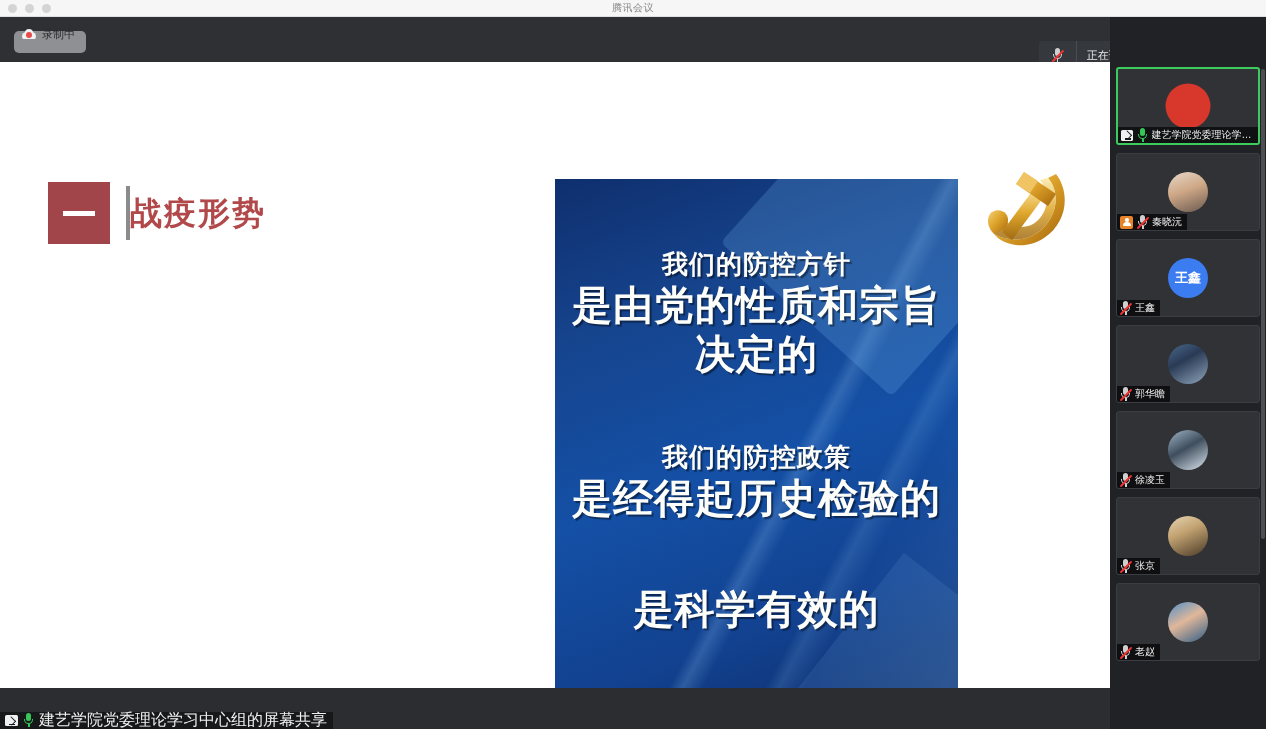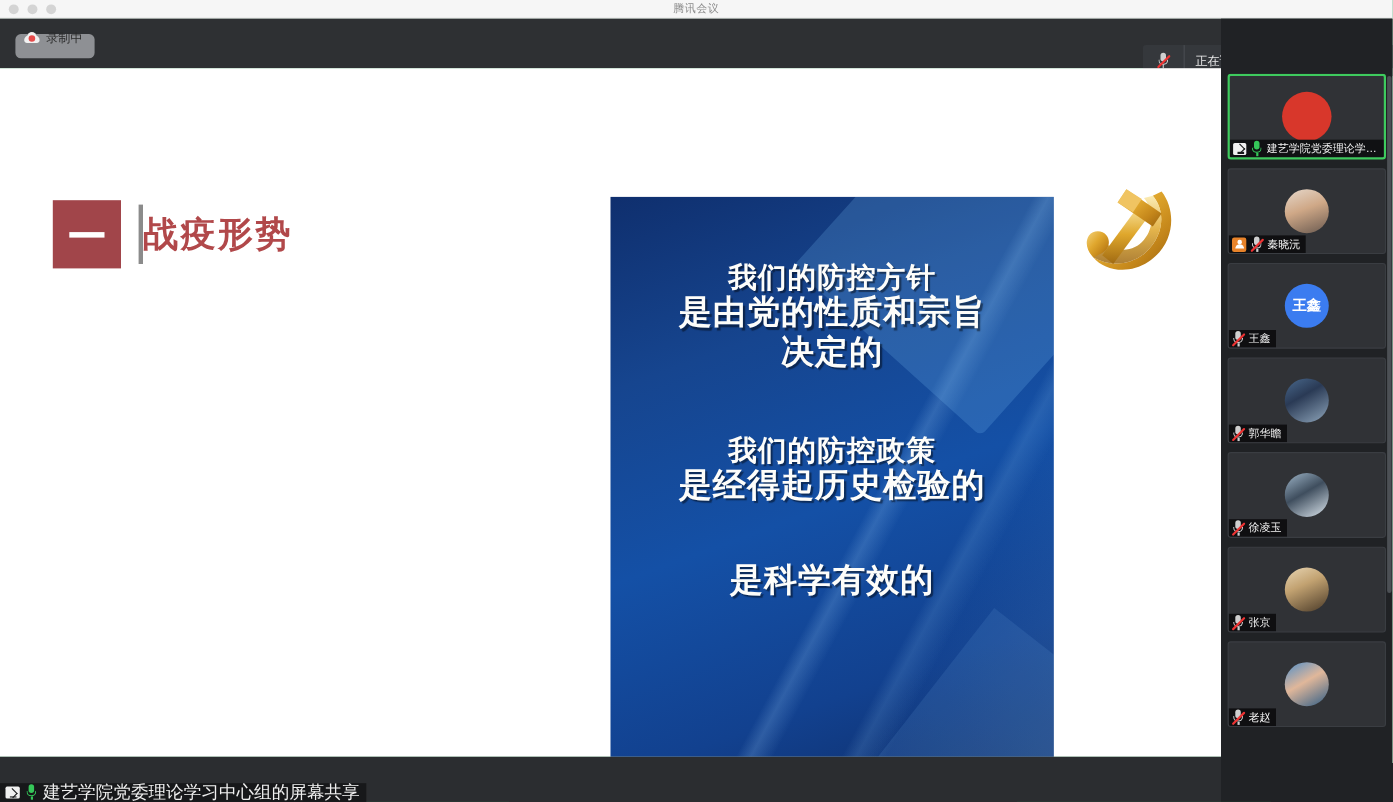--- a/index.html
+++ b/index.html
@@ -2,21 +2,21 @@
 <html><head>
 <meta charset="utf-8">
 <style>
   * { box-sizing: border-box; margin: 0; padding: 0; }
   html, body {
     width: 1266px; height: 729px;
     background: #ffffff;
     font-family: "Liberation Sans", "DejaVu Sans", sans-serif;
     overflow: hidden;
   }
-  #app { position: relative; width: 1266px; height: 729px; background:#15803d; }
+  #app { position: relative; width: 1266px; height: 729px; background:#d946ef; }
 
   
   .titlebar {
     position: absolute; left:0; top:0; width:1266px; height:17px;
     background:#f6f6f6; border-bottom:1px solid #e0e0e0;
     display:flex; align-items:center;
   }
   .traffic { position:absolute; left:8px; top:4px; display:flex; gap:8px; }
   .tl { width:9px; height:9px; border-radius:50%; background:#d4d4d4; }
   .title-text {
@@ -118,28 +118,28 @@
     content:""; position:absolute; right:-40px; top:-60px;
     width:230px; height:230px; background:rgba(120,185,240,0.22);
     transform:rotate(42deg); border-radius:6px;
   }
   .poster::after {
     content:""; position:absolute; right:-60px; bottom:-90px;
     width:200px; height:210px; background:rgba(110,170,230,0.14);
     transform:rotate(38deg);
   }
   .poster-inner { position:relative; z-index:3; text-align:center; }
-  .pblock { margin-top:4px; }
+  .pblock { margin-top:16px; }
   .pline {
     color:#fdfdfa; font-weight:bold; letter-spacing:1px;
     text-shadow: 2px 2px 1px rgba(0,0,0,0.45);
     line-height:1.22;
   }
   .pl-sm { font-size:26px; }
-  .pl-lg { font-size:30px;font-family:Liberation Mono, monospace; }
+  .pl-lg { font-size:40px; }
   .blk1 { padding-top:54px; }
   .blk2 { padding-top:48px; }
   .blk3 { padding-top:46px; }
 
   
   .bottom-strip {
     position:absolute; left:0; top:688px; width:1110px; height:41px;
     background:#2b2d30;
   }
   .share-owner {

